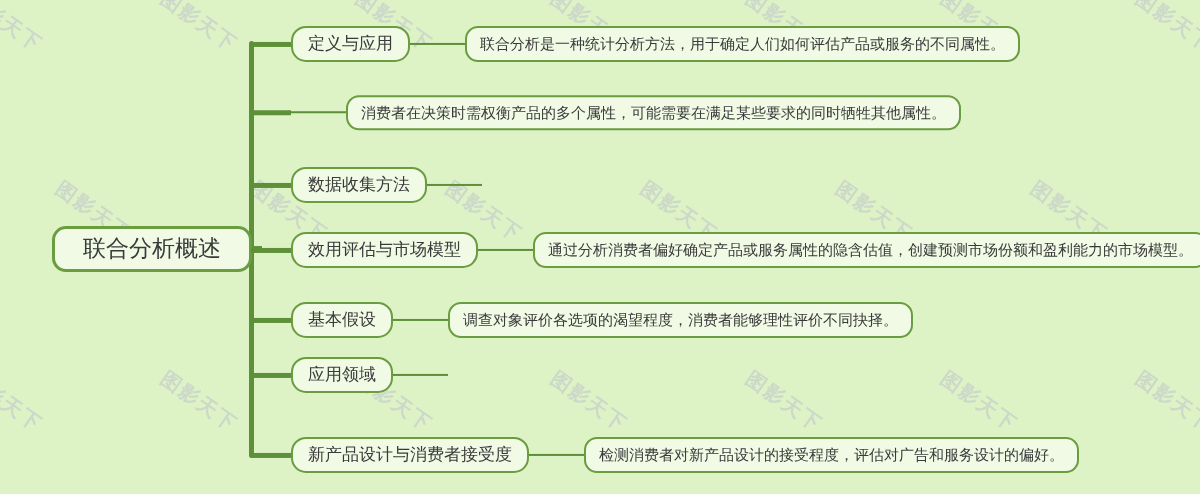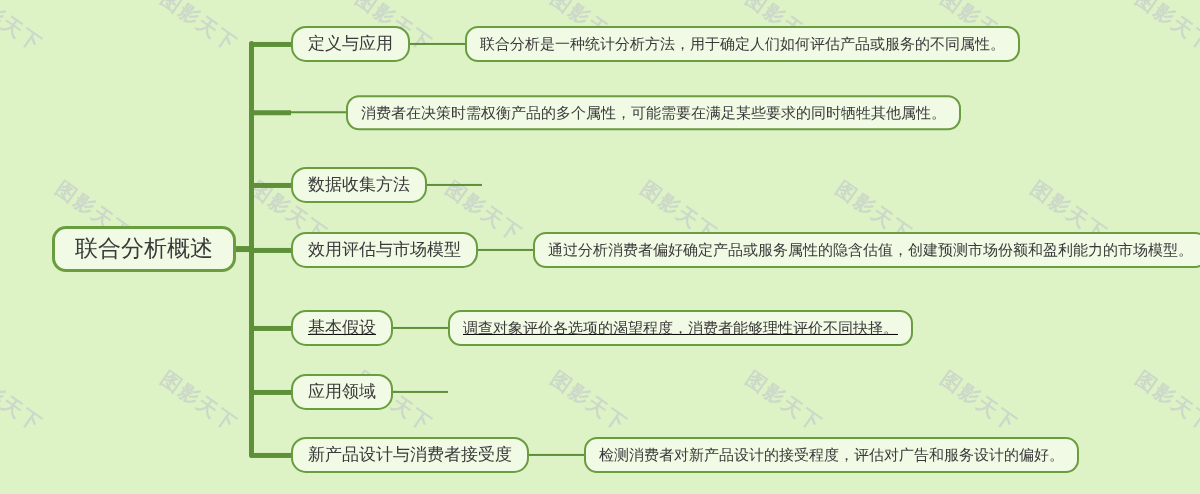--- a/index.html
+++ b/index.html
@@ -54,21 +54,21 @@
   .node{
     background:var(--node-fill);
     border:2.5px solid var(--node-border);
     border-radius:15px;
     color:var(--text);
     display:flex;align-items:center;justify-content:center;
     line-height:1.3;
     box-sizing:border-box;
     white-space:nowrap;
   }
-  .node.root{font-size:23px;padding:5px 20px;border-width:3px;border-radius:14px;}
+  .node.root{font-size:23px;padding:5px 28px;border-width:3px;border-radius:14px;}
   .node.branch{font-size:17px;padding:5px 15px;justify-content:center;}
   .node.leaf{font-size:15px;padding:6px 13px;border-width:2px;border-radius:13px;text-align:center;}
 </style>
 </head>
 <body>
 
 <div class="canvas">
 
   <div class="wm-layer" id="wm-layer">
       <span class="wm" style="left: -40px; top: 8px;">图影天下</span>
@@ -134,32 +134,32 @@
       <div class="stub"></div>
       <div class="node branch">
         <span class="bl">效用评估与市场模型</span>
       </div>
       <div class="leaf-link"></div>
       <div class="node leaf">
         <span class="ll">通过分析消费者偏好确定产品或服务属性的隐含估值，创建预测市场份额和盈利能力的市场模型。</span>
       </div>
     </div>
 
-    <div class="branch-row" style="top: 328px; text-decoration: underline;">
+    <div class="branch-row" style="top: 320px;">
       <div class="stub"></div>
       <div class="node branch">
         <span class="bl">基本假设</span>
       </div>
       <div class="leaf-link"></div>
       <div class="node leaf">
         <span class="ll">调查对象评价各选项的渴望程度，消费者能够理性评价不同抉择。</span>
       </div>
     </div>
 
-    <div class="branch-row" style="top: 392px;">
+    <div class="branch-row" style="top: 375px;">
       <div class="stub"></div>
       <div class="node branch">
         <span class="bl">应用领域</span>
       </div>
       <div class="leaf-link"></div>
     </div>
 
     <div class="branch-row" style="top: 455px;">
       <div class="stub"></div>
       <div class="node branch">

